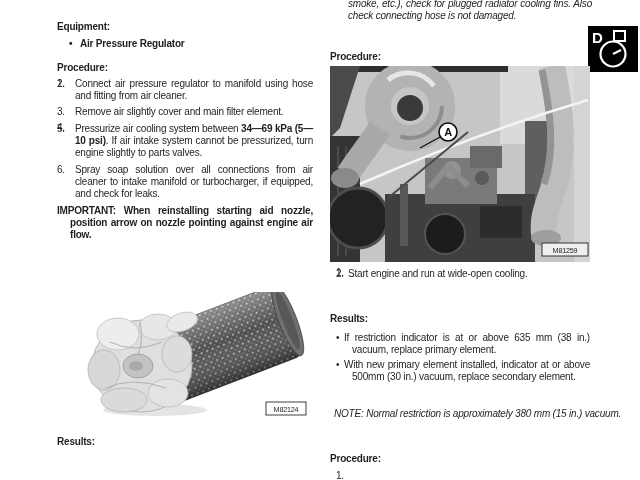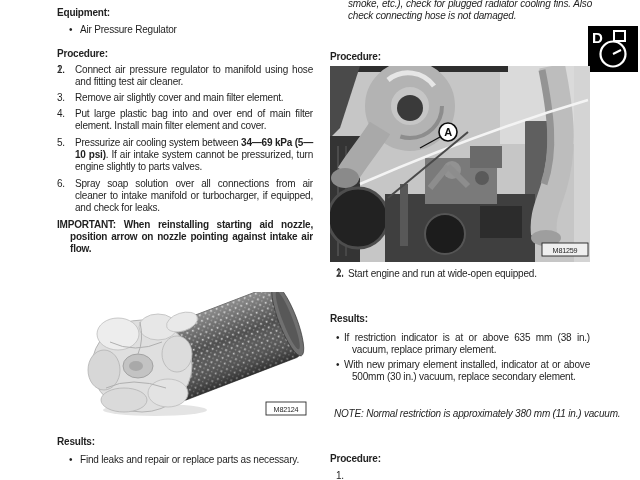--- a/index.html
+++ b/index.html
@@ -11,64 +11,63 @@
   .h{font-weight:bold;}
   .it{font-style:italic;}
   .just{text-align:justify;}
   .abs{position:absolute;}
   
   .oli{position:relative;padding-left:18px;text-align:justify;margin-bottom:4px;}
   .oli .num{position:absolute;left:0;top:0;}
   .oli2{position:relative;padding-left:18px;margin-bottom:1px;}
   .oli2 .num{position:absolute;left:6px;top:0;}
   
-  .bul{position:relative;padding-left:23px;}
+  .bul{position:relative;padding-left:23px;font-weight:bold;}
   .bul::before{content:"\2022";position:absolute;left:12px;top:0;}
   .bul2{position:relative;padding-left:22px;text-indent:-8px;text-align:justify;margin-bottom:3px;}
   .bul2 .mark{position:absolute;left:6px;top:0;text-indent:0;}
   .hang-imp{padding-left:13px;text-indent:-13px;font-weight:bold;text-align:justify;}
   .hang-note{padding-left:40px;text-indent:-40px;font-style:italic;text-align:justify;}
   .lbl-box-text{font-family:"Liberation Sans",sans-serif;}
   svg{display:block;}
 </style>
 </head>
 <body>
 
 <div class="page">
 
-  <div class="abs" style="left:57px;top:7px;width:256px;">
+  <div class="abs" style="left:57px;top:21px;width:256px;">
     <div class="h">Equipment:</div>
     <div class="bul" style="margin-top:5px;"><span>Air Pressure Regulator</span></div>
 
     <div class="h" style="margin-top:12px;margin-bottom:4px;">Procedure:</div>
 
     <div class="oli">
       <span class="num">1.</span>
     </div>
     <div class="oli">
       <span class="num">2.</span>
-      <span>Connect air pressure regulator to manifold using hose and fitting test air cleaner.</span>
+      <span>Connect air pressure regulator to manifold using hose and fitting from air cleaner.</span>
     </div>
     <div class="oli">
       <span class="num">3.</span>
       <span>Remove air slightly cover and main filter element.</span>
     </div>
     <div class="oli" style="margin-bottom:5px;">
       <span class="num">4.</span>
-      <span>Put large plastic bag into and over end of main filter element. Install main filter element and cover.</span>
     </div>
     <div class="oli" style="margin-bottom:5px;">
       <span class="num">5.</span><span>Pressurize air cooling system between </span><b>34—69 kPa (5—10 psi)</b><span>. If air intake system cannot be pressurized, turn engine slightly to parts valves.</span>
     </div>
     <div class="oli" style="margin-bottom:5px;">
       <span class="num">6.</span>
       <span>Spray soap solution over all connections from air cleaner to intake manifold or turbocharger, if equipped, and check for leaks.</span>
     </div>
 
-    <div class="hang-imp"><span class="h">IMPORTANT:</span><span>  When reinstalling starting aid nozzle, position arrow on nozzle pointing against intake air flow.</span></div>
+    <div class="hang-imp"><span class="h">IMPORTANT:</span><span>  When reinstalling starting aid nozzle, position arrow on nozzle pointing against engine air flow.</span></div>
   </div>
 
   <svg class="abs" style="left:80px;top:292px;" width="230" height="128" viewBox="0 0 230 128">
     <rect x="0" y="0" width="230" height="128" fill="#ffffff"></rect>
     <defs>
       <pattern id="mesh" width="6" height="6" patternUnits="userSpaceOnUse">
         <rect width="6" height="6" fill="#4f4f4f"></rect>
         <circle cx="1.7" cy="1.7" r="1" fill="#c9c9c9"></circle>
         <circle cx="4.7" cy="4.7" r="0.8" fill="#8e8e8e"></circle>
       </pattern>
@@ -101,21 +100,20 @@
       <path d="M60,30 Q64,48 58,62" fill="none" stroke="#b0b0b0" stroke-width="1"></path>
     </g>
     <g>
       <rect x="186" y="110" width="40" height="13" fill="#ffffff" stroke="#2a2a2a" stroke-width="0.9"></rect>
       <text x="206" y="119.5" text-anchor="middle" font-size="7.2" fill="#1f1f1f" class="lbl-box-text">M82124</text>
     </g>
   </svg>
 
   <div class="abs" style="left:57px;top:436px;width:250px;">
     <div class="h" style="margin-bottom:6px;">Results:</div>
-    <div class="bul"><span>Find leaks and repair or replace parts as necessary.</span></div>
   </div>
 
   <div class="abs it just" style="left:348px;top:-2px;width:244px;">
     <span>smoke, etc.), check for plugged radiator cooling fins. Also check connecting hose is not damaged.</span>
   </div>
 
   <svg class="abs" style="left:588px;top:26px;" width="50" height="46" viewBox="0 0 50 46">
     <rect x="0" y="0" width="50" height="46" fill="#000000"></rect>
     <text x="4" y="17" font-size="15" font-weight="bold" fill="#ffffff" font-family="Liberation Sans, sans-serif">D</text>
     <rect x="26" y="5" width="11" height="10" fill="#000000" stroke="#ffffff" stroke-width="2"></rect>
@@ -170,32 +168,32 @@
       <text x="235" y="186.5" text-anchor="middle" font-size="7.2" fill="#1f1f1f" class="lbl-box-text">M81259</text>
     </g>
   </svg>
 
   <div class="abs" style="left:330px;top:267px;width:258px;">
     <div class="oli2">
       <span class="num">1.</span>
     </div>
     <div class="oli2">
       <span class="num">2.</span>
-      <span>Start engine and run at wide-open equipped.</span>
+      <span>Start engine and run at wide-open cooling.</span>
     </div>
   </div>
 
   <div class="abs" style="left:330px;top:313px;width:260px;">
     <div class="h" style="margin-bottom:7px;">Results:</div>
     <div class="bul2"><span class="mark">•</span><span>If restriction indicator is at or above 635 mm (38 in.) vacuum, replace primary element.</span></div>
     <div class="bul2"><span class="mark">•</span><span>With new primary element installed, indicator at or above 500mm (30 in.) vacuum, replace secondary element.</span></div>
   </div>
 
   <div class="abs hang-note" style="left:334px;top:408px;width:254px;">
-    <span>NOTE:</span><span> Normal restriction is approximately 380 mm (11 in.) vacuum.</span>
+    <span>NOTE:</span><span> Normal restriction is approximately 380 mm (15 in.) vacuum.</span>
   </div>
 
   <div class="abs" style="left:330px;top:453px;width:258px;">
     <div class="h" style="margin-bottom:5px;">Procedure:</div>
     <div class="oli2">
       <span class="num">1.</span>
     </div>
   </div>
 
 </div>

